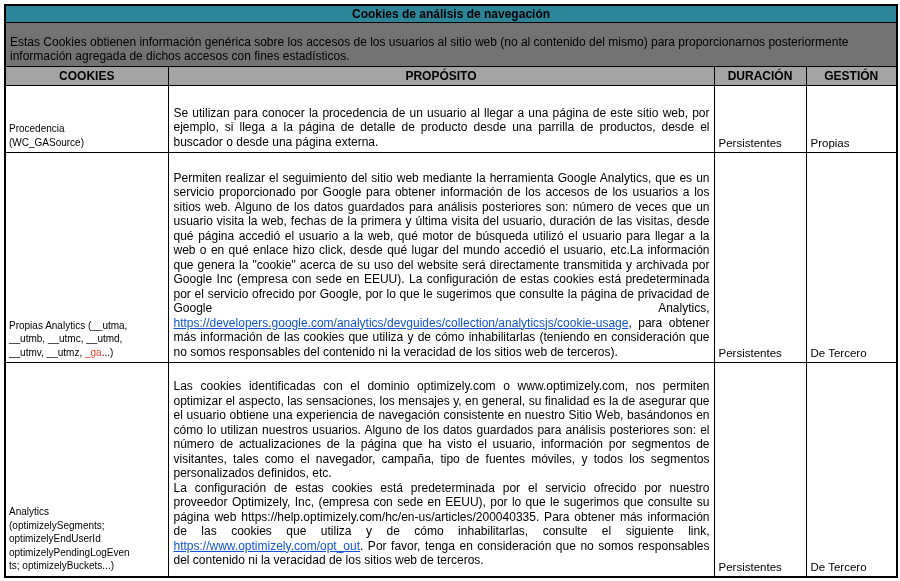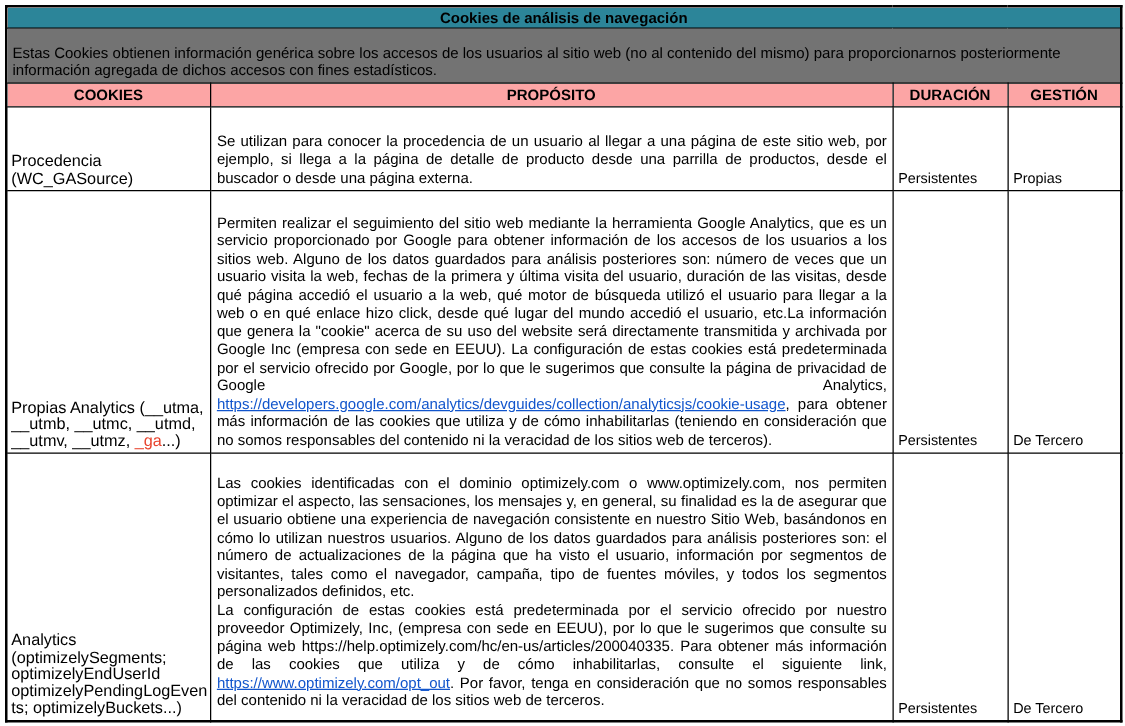--- a/index.html
+++ b/index.html
@@ -29,27 +29,27 @@
     text-align: center; vertical-align: middle;
     padding: 1px 0;
   }
   td.desc {
     background: #737373;
     font-size: 12px; line-height: 13.5px;
     padding: 2px 4px 3px 4px;
     vertical-align: bottom;
   }
   tr.head-row th {
-    background: #fca5a5;
+    background: #a3a3a3;
     font-size: 12px; font-weight: bold;
     text-align: center; vertical-align: middle;
     padding: 0;
   }
   td.cookie {
-    font-size: 13px; line-height: 13.5px;
+    font-size: 10px; line-height: 13.5px;
     padding: 2px 2px 3px 3px;
     white-space: pre-line;
     vertical-align: bottom;
   }
   td.purpose {
     font-size: 12px; line-height: 14.5px;
     text-align: justify;
     padding: 2px 4px 3px 5px;
     vertical-align: bottom;
   }

